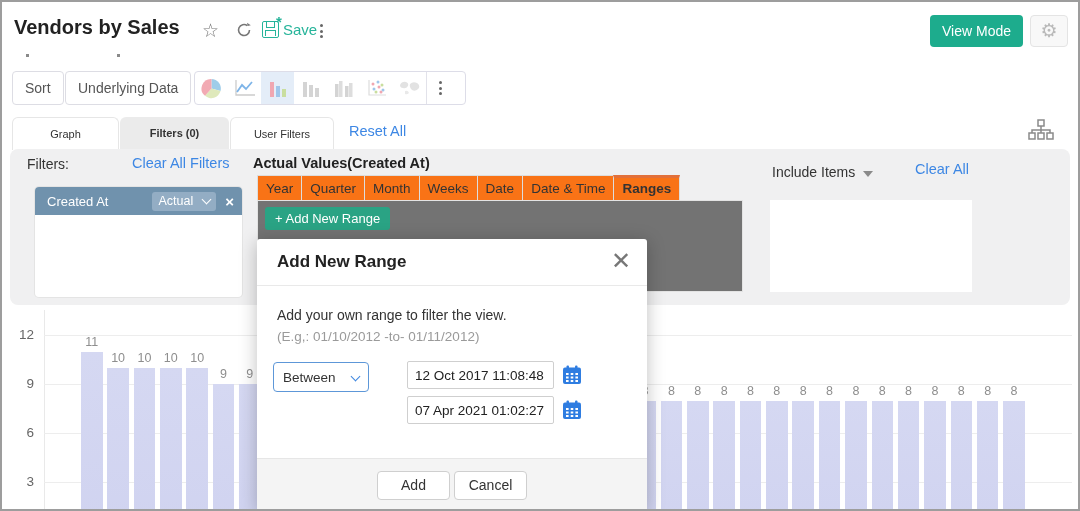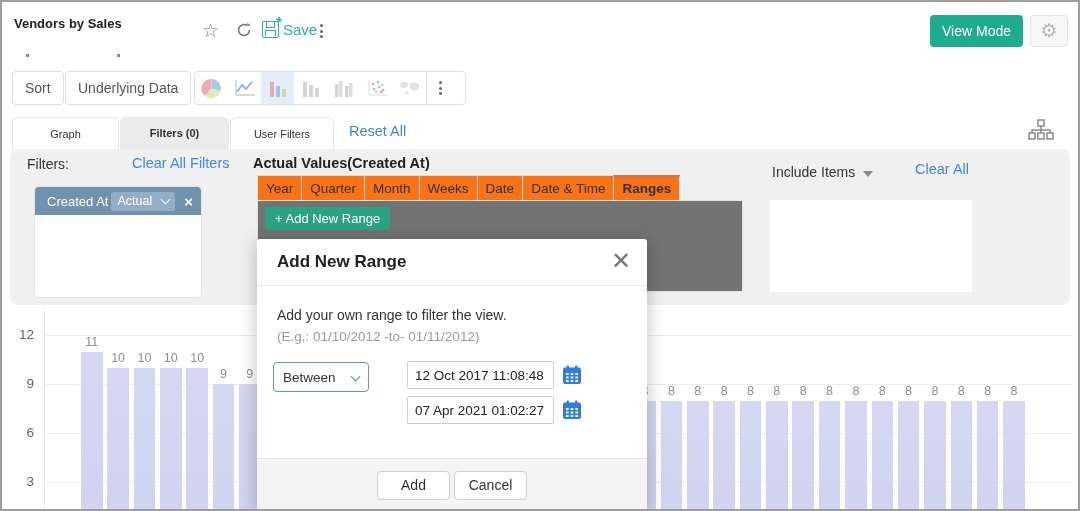--- a/index.html
+++ b/index.html
@@ -2,21 +2,21 @@
 <html><head>
 <meta charset="utf-8">
 <style>
   * { margin:0; padding:0; box-sizing:border-box; }
   html,body { background:#fff; }
   body { font-family:"Liberation Sans", sans-serif; }
   .screen { position:relative; width:1080px; height:511px; background:#fff;
             border:2px solid #9d9d9d; overflow:hidden; }
 
   
-  .hdr-title { position:absolute; left:12px; top:14px; font-size:13px; font-weight:bold; color:#222; }
+  .hdr-title { position:absolute; left:12px; top:14px; font-size:20px; font-weight:bold; color:#222; }
   .hdr-icon { position:absolute; top:18px; color:#777; cursor:pointer; }
   .star { left:200px; font-size:19px; top:17px; }
   .refresh { left:233px; top:19px; }
   .save-group { position:absolute; left:260px; top:19px; display:flex; align-items:center; gap:4px;
                 color:#26b49a; font-size:15px; cursor:pointer; }
   .save-ico { position:relative; width:17px; height:17px; border:1.5px solid #26b49a; border-radius:2px; }
   .save-ico:before { content:""; position:absolute; left:3px; top:0; width:7px; height:5px; border:1.5px solid #26b49a; border-top:none; }
   .save-ico:after { content:""; position:absolute; left:2px; bottom:1px; width:9px; height:5px; border:1.5px solid #26b49a; border-bottom:none; }
   .save-star { position:absolute; left:274px; top:11px; color:#26b49a; font-size:15px; font-weight:bold; }
   .kebab { display:flex; flex-direction:column; gap:2.5px; align-items:center; cursor:pointer; }
@@ -51,21 +51,21 @@
   .tab-user { left:228px; width:104px; }
   .reset-all { position:absolute; left:347px; top:121px; font-size:14.5px; color:#3d87e4; cursor:pointer; }
   .hier-btn { position:absolute; left:1026px; top:117px; cursor:pointer; }
 
   
   .filters-panel { position:absolute; left:8px; top:147px; width:1060px; height:156px; background:#f0f0f1;
                    border-radius:8px; z-index:2; }
   .fp-label { position:absolute; left:17px; top:7px; font-size:14px; color:#333; }
   .fp-clear-filters { position:absolute; left:122px; top:6px; font-size:14.5px; color:#3d87e4; cursor:pointer; }
   .fp-title { position:absolute; left:243px; top:6px; font-size:14.5px; font-weight:bold; color:#222; }
-  .chip-box { position:absolute; left:25px; top:38px; width:166px; height:110px; background:#fff;
+  .chip-box { position:absolute; left:25px; top:38px; width:207px; height:110px; background:#fff;
               border-radius:4px; box-shadow:0 0 0 1px #e4e4e4; }
   .chip { height:28px; background:#7092ad; border-radius:4px 4px 0 0; display:flex; align-items:center;
           padding:0 8px 0 12px; color:#fff; font-size:13px; cursor:pointer; }
   .chip-name { flex:0 0 auto; }
   .chip-pill { margin-left:auto; background:#93adc4; border-radius:3px; height:19px; display:flex;
                align-items:center; padding:0 6px; gap:10px; font-size:12.5px; cursor:pointer; }
   .chev { width:7px; height:7px; border-right:1.7px solid #fff; border-bottom:1.7px solid #fff;
           transform:rotate(45deg); margin-top:-3px; }
   .chip-x { margin-left:9px; font-weight:bold; font-size:15px; cursor:pointer; }
 

